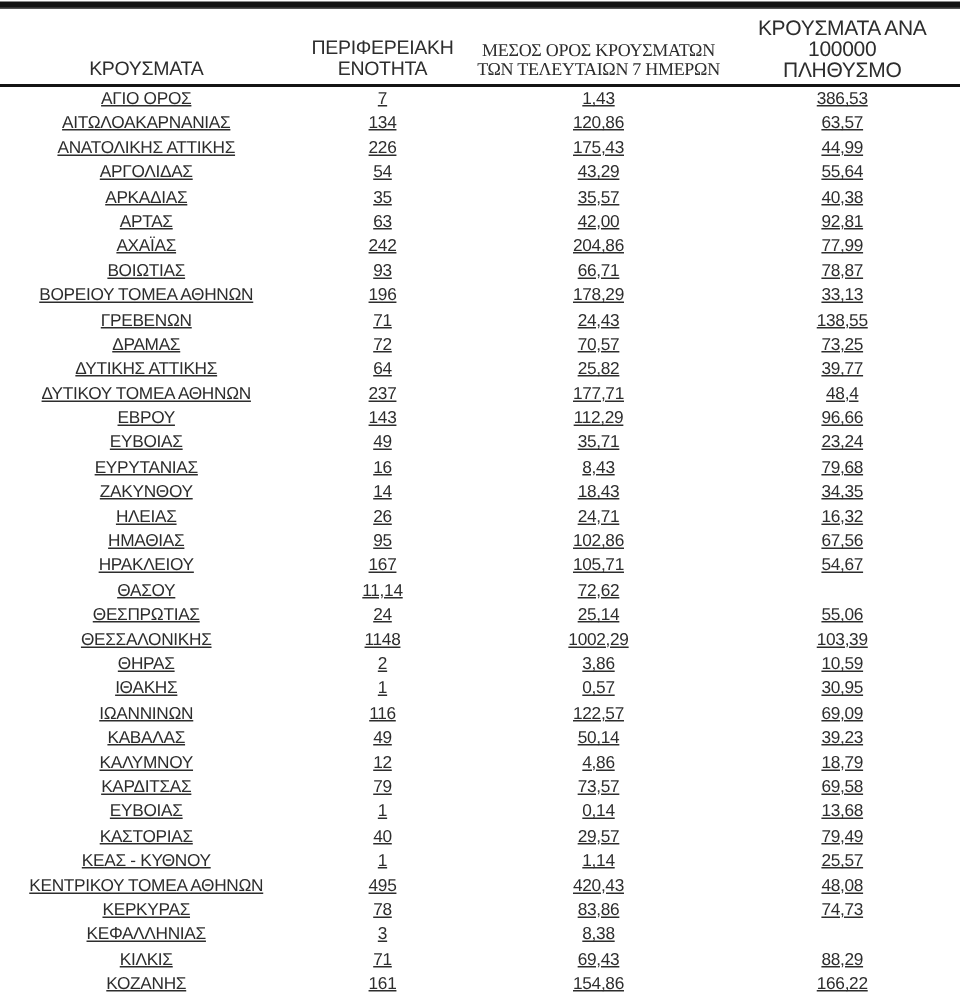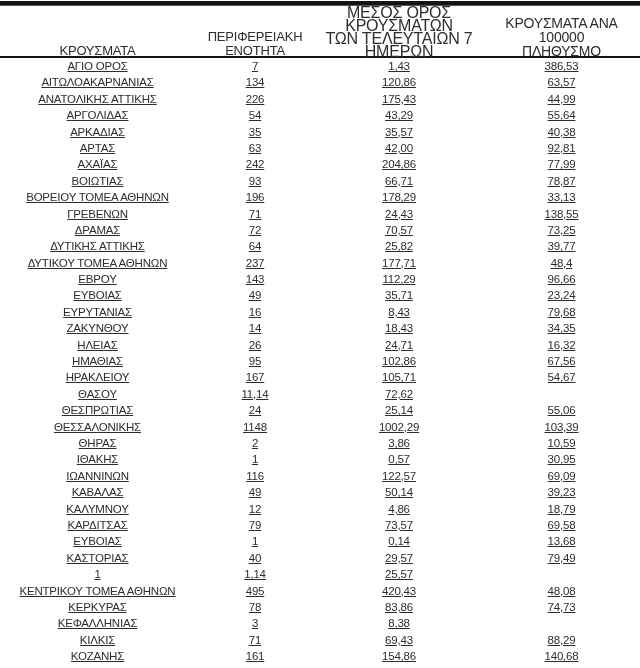--- a/index.html
+++ b/index.html
@@ -34,22 +34,23 @@
   .header .hcell {
     text-align: center;
     padding-bottom: 3px;
     letter-spacing: -0.2px;
   }
   .hcell.h1, .hcell.h2 {
     font-size: 13px;
     line-height: 14px;
   }
   .hcell.h3 {
-    font-size: 16px;
+    font-size: 12px;
     line-height: 13px;
+    font-family: Liberation Serif, serif;
   }
   .hcell.h4 {
     font-size: 14px;
     line-height: 14px;
   }
   .tbody .row {
     display: grid;
     grid-template-columns: 195px 120px 168px 157px;
     height: 16.4px;
     text-decoration: underline;
@@ -294,20 +295,21 @@
   </div>
 
   <div class="row">
     <div class="cell">ΚΑΣΤΟΡΙΑΣ</div>
     <div class="cell">40</div>
     <div class="cell">29,57</div>
     <div class="cell">79,49</div>
   </div>
 
   <div class="row">
+    <div class="cell">ΚΕΑΣ - ΚΥΘΝΟΥ</div>
     <div class="cell">1</div>
     <div class="cell">1,14</div>
     <div class="cell">25,57</div>
   </div>
 
   <div class="row">
     <div class="cell">ΚΕΝΤΡΙΚΟΥ ΤΟΜΕΑ ΑΘΗΝΩΝ</div>
     <div class="cell">495</div>
     <div class="cell">420,43</div>
     <div class="cell">48,08</div>
@@ -330,17 +332,17 @@
     <div class="cell">ΚΙΛΚΙΣ</div>
     <div class="cell">71</div>
     <div class="cell">69,43</div>
     <div class="cell">88,29</div>
   </div>
 
   <div class="row">
     <div class="cell">ΚΟΖΑΝΗΣ</div>
     <div class="cell">161</div>
     <div class="cell">154,86</div>
-    <div class="cell">140,68</div>
+    <div class="cell">166,22</div>
   </div>
 </div>
 
 </div>
 
 </body></html>

